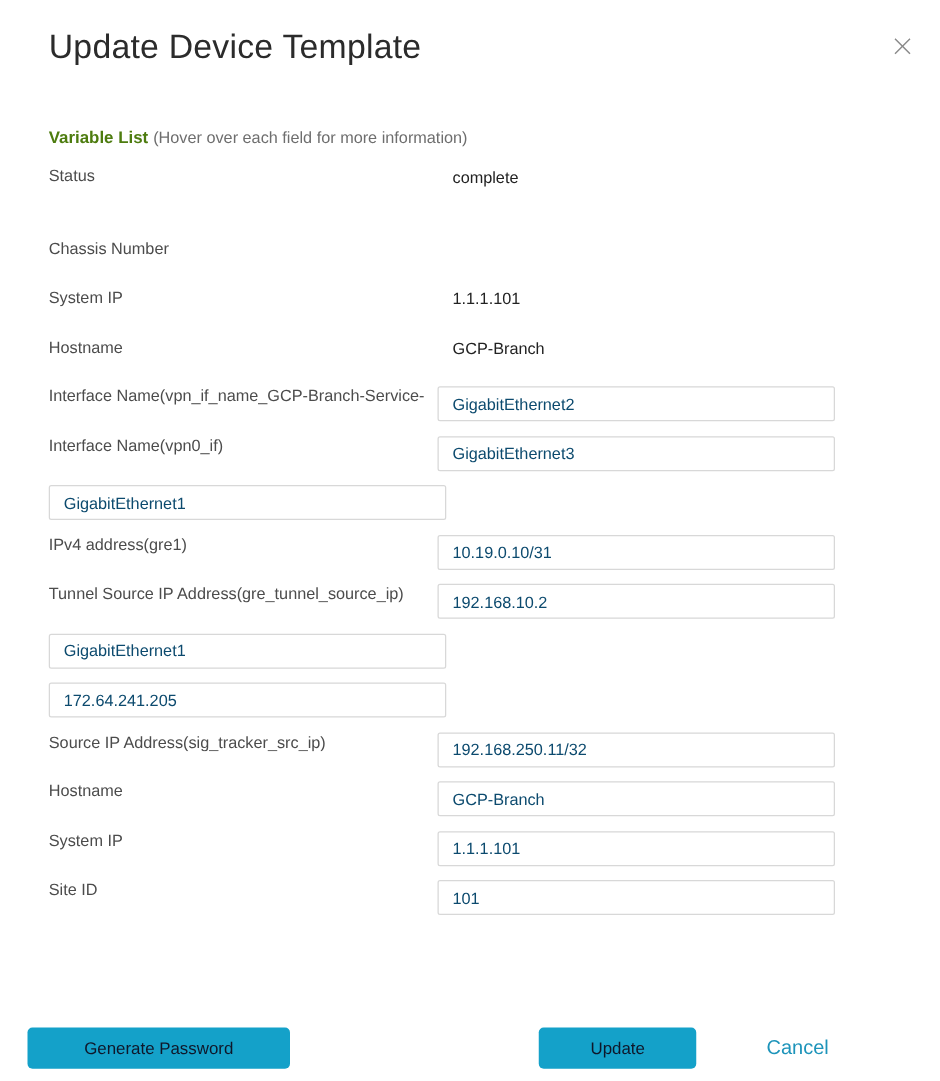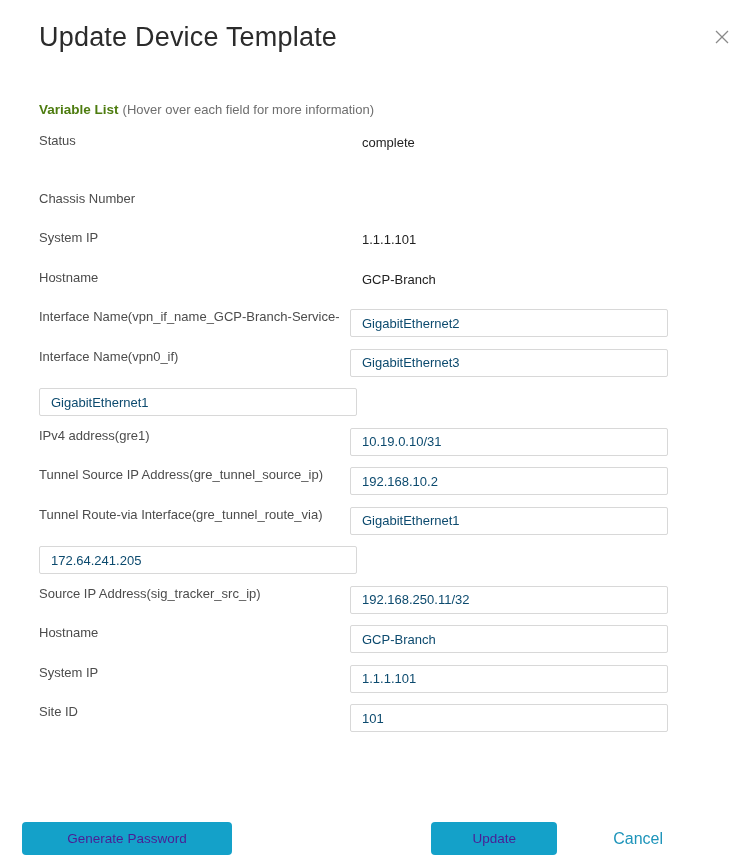--- a/index.html
+++ b/index.html
@@ -75,21 +75,21 @@
     left: 0; right: 0;
     top: 800px;
     display: flex;
     align-items: center;
     padding: 0 89px 0 22px;
   }
   .btn {
     border: none;
     border-radius: 4px;
     height: 33px;
-    color: #4c1d95;
+    color: #0f172a;
     font-size: 13.5px;
     font-family: "Liberation Sans", sans-serif;
     cursor: pointer;
   }
   .btn-generate { width: 210px; margin-right: auto; }
   .btn-update { width: 126px; }
   .cancel-link {
     margin-left: 56px;
     font-size: 16px;
     text-decoration: none;
@@ -153,21 +153,20 @@
       <div class="row-label">IPv4 address(gre1)</div>
       <div class="row-value"><input type="text" class="row-input" value="10.19.0.10/31" style=""></div>
     </div>
 
     <div class="row">
       <div class="row-label">Tunnel Source IP Address(gre_tunnel_source_ip)</div>
       <div class="row-value"><input type="text" class="row-input" value="192.168.10.2" style=""></div>
     </div>
 
     <div class="row">
-      <div class="row-label">Tunnel Route-via Interface(gre_tunnel_route_via)</div>
       <div class="row-value"><input type="text" class="row-input" value="GigabitEthernet1" style=""></div>
     </div>
 
     <div class="row">
       <div class="row-value"><input type="text" class="row-input" value="172.64.241.205" style=""></div>
     </div>
 
     <div class="row">
       <div class="row-label">Source IP Address(sig_tracker_src_ip)</div>
       <div class="row-value"><input type="text" class="row-input" value="192.168.250.11/32" style=""></div>

